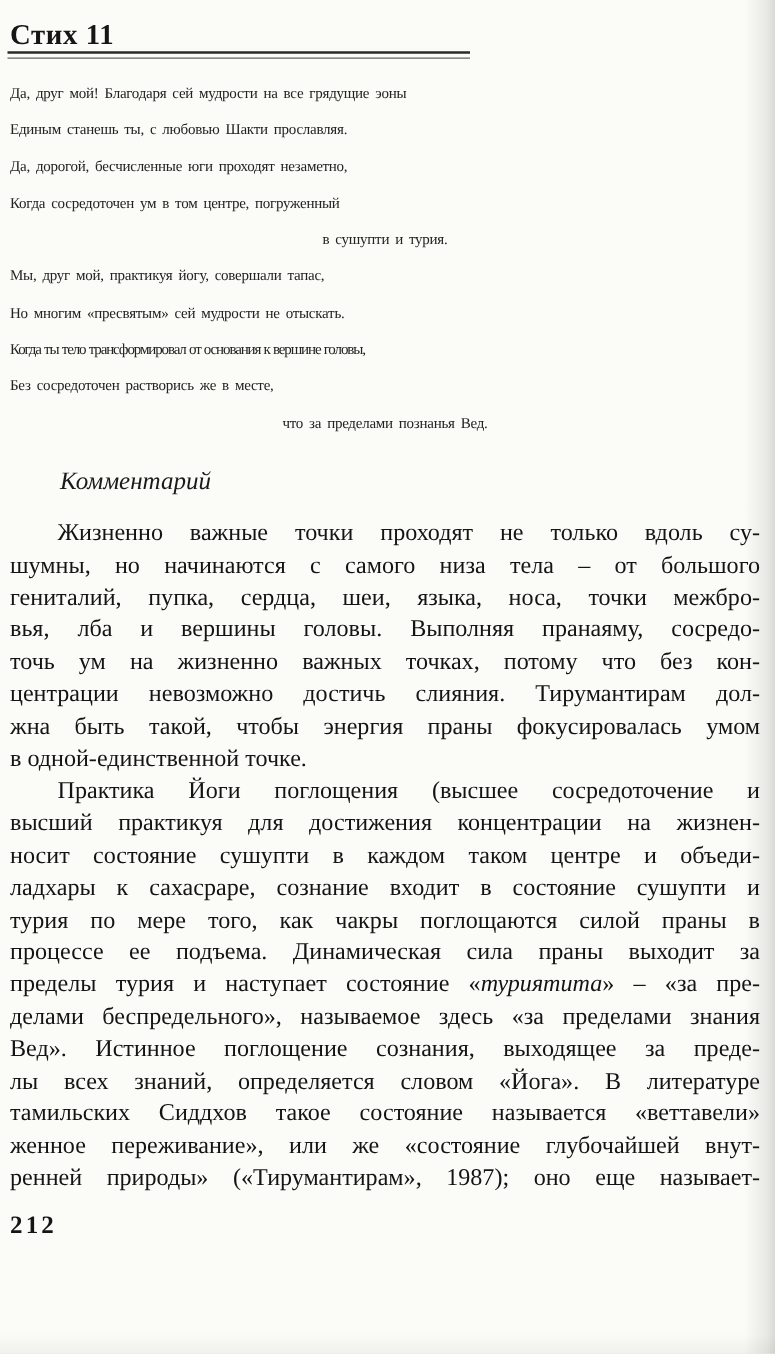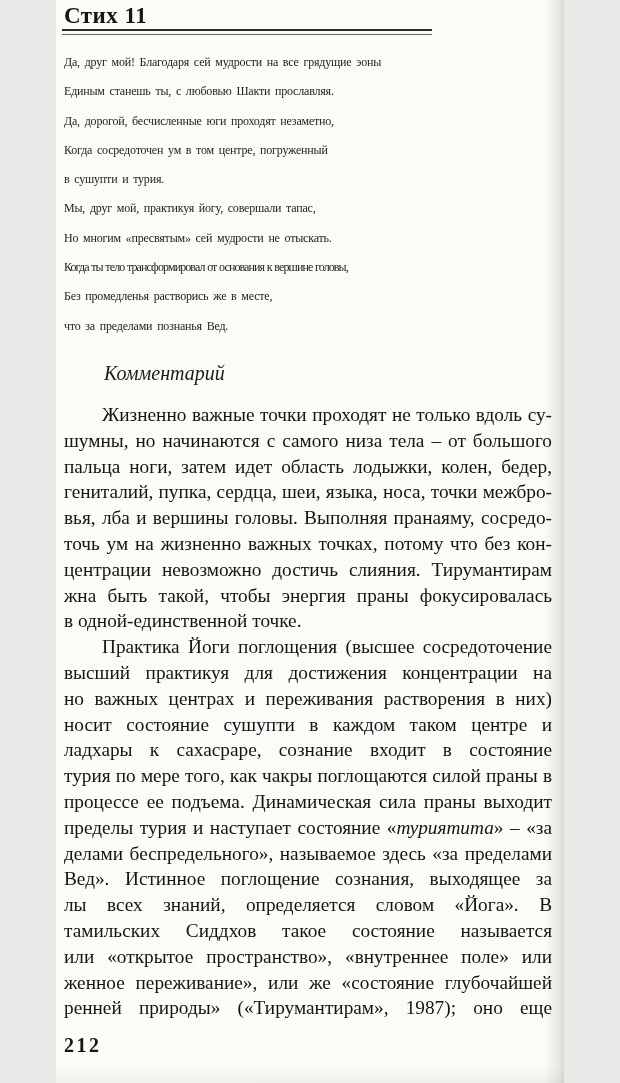--- a/index.html
+++ b/index.html
@@ -2,29 +2,29 @@
 <html lang="ru"><head>
 <meta charset="utf-8">
 <style>
   html, body {
     margin: 0;
     padding: 0;
     background: #e9e9e7;
   }
   .page {
     position: relative;
-    width: 508px;
+    width: 620px;
     height: 1083px;
     margin: 0 auto;
     background:
       linear-gradient(to right, rgba(0,0,0,0) 96%, rgba(60,60,55,0.10) 99%, rgba(60,60,55,0.18) 100%),
       linear-gradient(to bottom, rgba(0,0,0,0) 98.5%, rgba(60,60,55,0.06) 100%),
       #fbfbf8;
     box-sizing: border-box;
-    padding: 3px 12px 0 8px;
+    padding: 15px 12px 0 8px;
     overflow: hidden;
     color: #1c1c1c;
   }
 
   
   .header { position: relative; }
   .header-title {
     margin: 0;
     font-family: "Liberation Serif", serif;
     font-weight: bold;
@@ -48,21 +48,21 @@
   .verse {
     margin-top: 20px;
     font-family: Liberation Serif, serif;
     font-size: 12px;
     line-height: 29.3px;
     color: #232323;
     letter-spacing: -0.2px;
     word-spacing: 2px;
   }
   .verse-line { white-space: nowrap; }
-  .verse-line.right { text-align: left; }
+  .verse-line.right { text-align: center; }
   .verse-line.condensed { letter-spacing: -0.9px; word-spacing: 0.5px; }
 
   
   .commentary-heading {
     margin: 19px 0 0 0;
     padding-left: 40px;
     font-family: "Liberation Serif", serif;
     font-style: italic;
     font-weight: normal;
     font-size: 20px;
@@ -109,52 +109,49 @@
 
   <div class="verse">
       <div class="verse-line">Да, друг мой! Благодаря сей мудрости на все грядущие эоны</div>
       <div class="verse-line">Единым станешь ты, с любовью Шакти прославляя.</div>
       <div class="verse-line">Да, дорогой, бесчисленные юги проходят незаметно,</div>
       <div class="verse-line">Когда сосредоточен ум в том центре, погруженный</div>
       <div class="verse-line right">в сушупти и турия.</div>
       <div class="verse-line">Мы, друг мой, практикуя йогу, совершали тапас,</div>
       <div class="verse-line">Но многим «пресвятым» сей мудрости не отыскать.</div>
       <div class="verse-line condensed">Когда ты тело трансформировал от основания к вершине головы,</div>
-      <div class="verse-line">Без промедленья растворись же в месте,</div>
+      <div class="verse-line">Без сосредоточен растворись же в месте,</div>
       <div class="verse-line right">что за пределами познанья Вед.</div>
     </div>
 
   <div class="commentary">
     <h2 class="commentary-heading">Комментарий</h2>
     <div class="paragraphs">
         <div class="paragraph">
           <div class="body-line indent">Жизненно важные точки проходят не только вдоль су-</div>
           <div class="body-line">шумны, но начинаются с самого низа тела – от большого</div>
-          <div class="body-line">пальца ноги, затем идет область лодыжки, колен, бедер,</div>
           <div class="body-line">гениталий, пупка, сердца, шеи, языка, носа, точки межбро-</div>
           <div class="body-line">вья, лба и вершины головы. Выполняя пранаяму, сосредо-</div>
           <div class="body-line">точь ум на жизненно важных точках, потому что без кон-</div>
           <div class="body-line">центрации невозможно достичь слияния. Тирумантирам дол-</div>
           <div class="body-line">жна быть такой, чтобы энергия праны фокусировалась умом</div>
           <div class="body-line no-justify">в одной-единственной точке.</div>
         </div>
         <div class="paragraph">
           <div class="body-line indent">Практика Йоги поглощения (высшее сосредоточение и</div>
           <div class="body-line">высший практикуя для достижения концентрации на жизнен-</div>
-          <div class="body-line">но важных центрах и переживания растворения в них) при-</div>
           <div class="body-line">носит состояние сушупти в каждом таком центре и объеди-</div>
           <div class="body-line">ладхары к сахасраре, сознание входит в состояние сушупти и</div>
           <div class="body-line">турия по мере того, как чакры поглощаются силой праны в</div>
           <div class="body-line">процессе ее подъема. Динамическая сила праны выходит за</div>
           <div class="body-line">пределы турия и наступает состояние «<i>туриятита</i>» – «за пре-</div>
           <div class="body-line">делами беспредельного», называемое здесь «за пределами знания</div>
           <div class="body-line">Вед». Истинное поглощение сознания, выходящее за преде-</div>
           <div class="body-line">лы всех знаний, определяется словом «Йога». В литературе</div>
           <div class="body-line">тамильских Сиддхов такое состояние называется «веттавели»</div>
-          <div class="body-line">или «открытое пространство», «внутреннее поле» или «бла-</div>
           <div class="body-line">женное переживание», или же «состояние глубочайшей внут-</div>
           <div class="body-line">ренней природы» («Тирумантирам», 1987); оно еще называет-</div>
         </div>
       </div>
   </div>
 
   <div class="page-number">212</div>
 
 </div>
 

